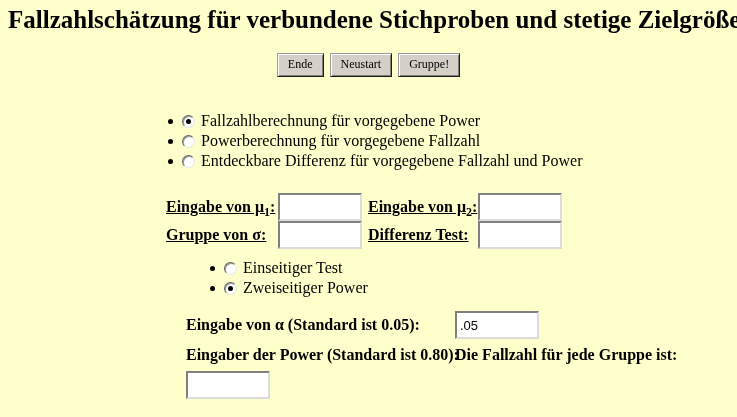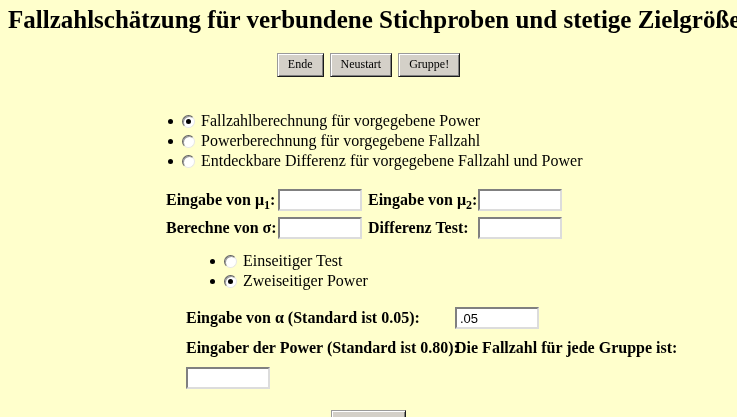--- a/index.html
+++ b/index.html
@@ -61,32 +61,33 @@
   }
   .radio.selected::after {
     content: "";
     position: absolute; left: 3px; top: 3px;
     width: 5px; height: 5px; border-radius: 50%;
     background: #000;
   }
   .opt-label { font-size: 16px; white-space: nowrap; }
 
   .field-grid {
-    margin-top: 15px;
+    margin-top: 22px;
     display: grid;
     grid-template-columns: 112px 90px 110px 90px;
     grid-auto-rows: 28px;
     align-items: center;
+    text-decoration: underline;
   }
   .blabel {
     font-weight: bold; font-size: 16px; white-space: nowrap;
   }
   .blabel sub { font-size: 12px; line-height: 0; }
   input.tfield {
-    width: 84px; height: 22px;
+    width: 84px; height: 28px;
     background: #fff;
     border: 2px solid;
     border-color: #808080 #dcdcdc #dcdcdc #808080;
     font-family: "Liberation Sans", sans-serif;
     font-size: 13px;
     padding: 2px 3px;
     outline: none;
   }
   .test-list { margin: 9px 0 0 42px !important; }
 
@@ -133,21 +134,21 @@
       <span class="opt-label">Entdeckbare Differenz für vorgegebene Fallzahl und Power</span>
     </li>
   </ul>
 
   <div class="field-grid">
     <span class="blabel"><span>Eingabe von μ</span><sub>1</sub><span>:</span></span>
     <span><input class="tfield" value="" style=""></span>
     <span class="blabel"><span>Eingabe von μ</span><sub>2</sub><span>:</span></span>
     <span><input class="tfield" value="" style=""></span>
 
-    <span class="blabel">Berechne von σ:</span>
+    <span class="blabel">Gruppe von σ:</span>
     <span><input class="tfield" value="" style=""></span>
     <span class="blabel">Differenz Test:</span>
     <span><input class="tfield" value="" style=""></span>
   </div>
 
   <ul class="opt-list test-list">
     <li>
       <span class="bullet"></span>
       <span class="radio"></span>
       <span class="opt-label">Einseitiger Test</span>

